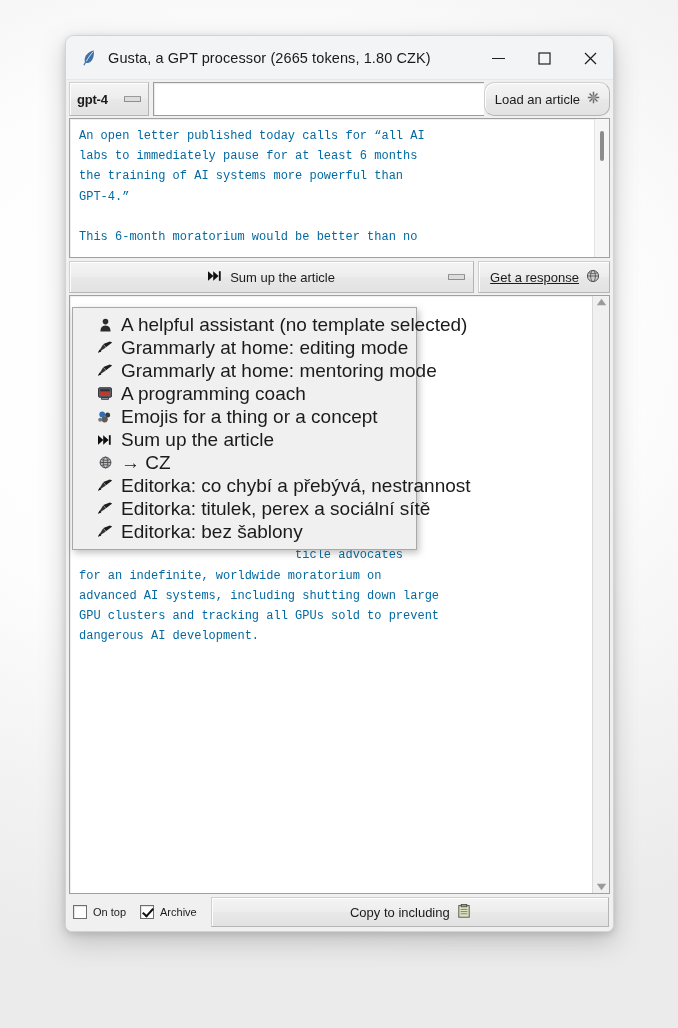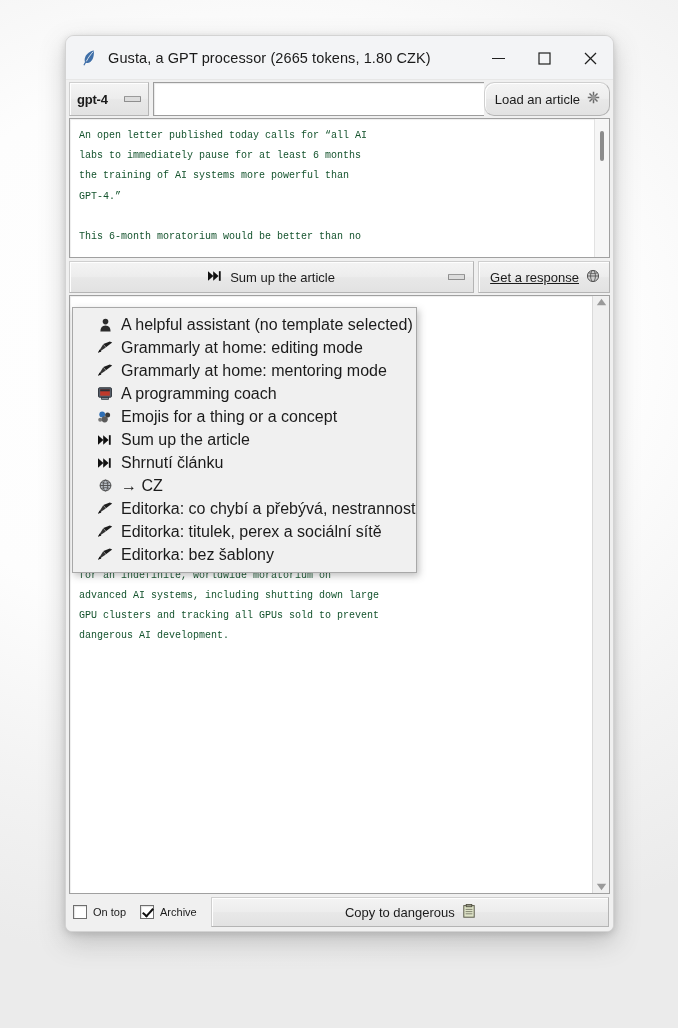--- a/index.html
+++ b/index.html
@@ -120,23 +120,23 @@
     height: 140px; min-height: 140px;
     margin: 1px 3px 2px 3px;
     background: #ffffff;
     border: 1px solid #a0a0a0;
     box-shadow: inset 1px 1px 1px rgba(0,0,0,0.07);
     display: flex;
     overflow: hidden;
   }
   .mono-text {
     font-family: "Liberation Mono", "DejaVu Sans Mono", monospace;
-    font-size: 10px;
+    font-size: 12px;
     line-height: 20.2px;
-    color: #14532d;
+    color: #0369a1;
     white-space: pre;
     padding: 7px 0 0 9px;
     flex: 1 1 auto;
     overflow: hidden;
     letter-spacing: 0px;
   }
   .thin-sb {
     width: 15px; flex: 0 0 15px;
     background: #f6f6f6;
     border-left: 1px solid #e2e2e2;
@@ -248,21 +248,21 @@
     border: 1px solid #a8a8a8;
     box-shadow: 2px 3px 7px rgba(80,80,80,0.35);
     padding: 5px 0 6px 0;
     z-index: 60;
   }
   .menu-item {
     height: 23px;
     display: flex; align-items: center;
     padding: 0 10px 0 24px;
     gap: 8px;
-    font-size: 16px;
+    font-size: 19px;
     color: #1b1b1b;
     white-space: nowrap;
   }
   .menu-item .mi-icon {
     width: 16px; height: 16px;
     flex: 0 0 16px;
     display: flex; align-items: center; justify-content: center;
   }
 </style>
 </head>
@@ -395,21 +395,21 @@
     <div id="statusbar">
       <label class="chk-wrap">
         <span class="chk-box" id="chk-ontop"></span>
         <span>On top</span>
       </label>
       <label class="chk-wrap">
         <span class="chk-box checked" id="chk-archive"></span>
         <span>Archive</span>
       </label>
       <div class="tk-btn" id="copy-clipboard">
-        <span>Copy to dangerous</span>
+        <span>Copy to including</span>
         <span>
           <svg width="12" height="14" viewBox="0 0 12 14">
             <rect x="0.8" y="1.6" width="10.4" height="11.6" fill="#dfe4c8" stroke="#5a5a4a" stroke-width="1"></rect>
             <rect x="3.2" y="0.4" width="5.6" height="2.4" fill="#9a9a8a" stroke="#4a4a3a" stroke-width="0.8"></rect>
             <g stroke="#6a6a5a" stroke-width="0.8">
               <line x1="2.6" y1="5.4" x2="9.4" y2="5.4"></line>
               <line x1="2.6" y1="7.6" x2="9.4" y2="7.6"></line>
               <line x1="2.6" y1="9.8" x2="9.4" y2="9.8"></line>
             </g>
           </svg>
@@ -481,30 +481,20 @@
       <span class="mi-icon">
         <svg width="15" height="12" viewBox="0 0 15 12">
           <path d="M0 1.2 L5.4 6 L0 10.8 Z" fill="#111"></path>
           <path d="M5.2 1.2 L10.6 6 L5.2 10.8 Z" fill="#111"></path>
           <rect x="10.9" y="1.2" width="1.8" height="9.6" fill="#111"></rect>
         </svg>
       </span>
       <span>Sum up the article</span>
     </div>
 
-    <div class="menu-item">
-      <span class="mi-icon">
-        <svg width="15" height="12" viewBox="0 0 15 12">
-          <path d="M0 1.2 L5.4 6 L0 10.8 Z" fill="#111"></path>
-          <path d="M5.2 1.2 L10.6 6 L5.2 10.8 Z" fill="#111"></path>
-          <rect x="10.9" y="1.2" width="1.8" height="9.6" fill="#111"></rect>
-        </svg>
-      </span>
-      <span>Shrnutí článku</span>
-    </div>
 
     <div class="menu-item">
       <span class="mi-icon">
         <svg width="13" height="13" viewBox="0 0 13 13">
           <circle cx="6.5" cy="6.5" r="5.4" fill="#b9bfc6" stroke="#4a4a4a" stroke-width="1"></circle>
           <ellipse cx="6.5" cy="6.5" rx="2.3" ry="5.4" fill="none" stroke="#4a4a4a" stroke-width="0.9"></ellipse>
           <line x1="1.1" y1="6.5" x2="11.9" y2="6.5" stroke="#4a4a4a" stroke-width="0.9"></line>
           <path d="M2.0 3.6 Q6.5 5.2 11.0 3.6" fill="none" stroke="#4a4a4a" stroke-width="0.8"></path>
           <path d="M2.0 9.4 Q6.5 7.8 11.0 9.4" fill="none" stroke="#4a4a4a" stroke-width="0.8"></path>
         </svg>

